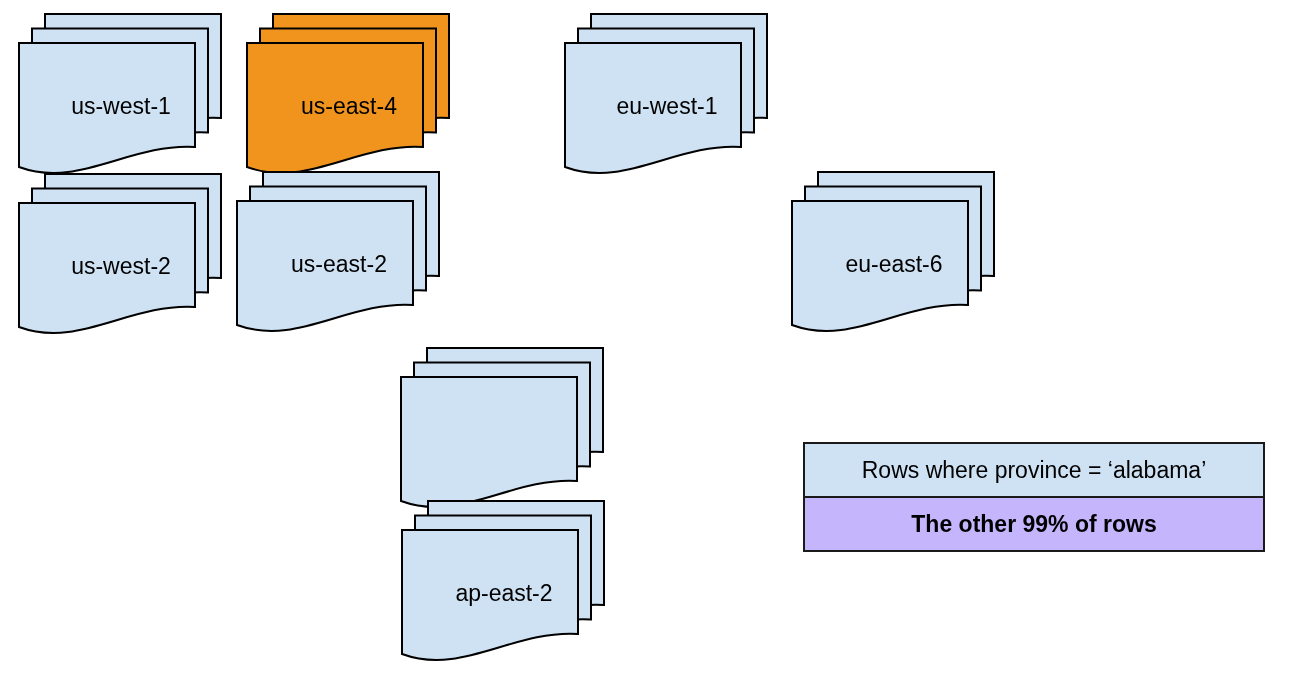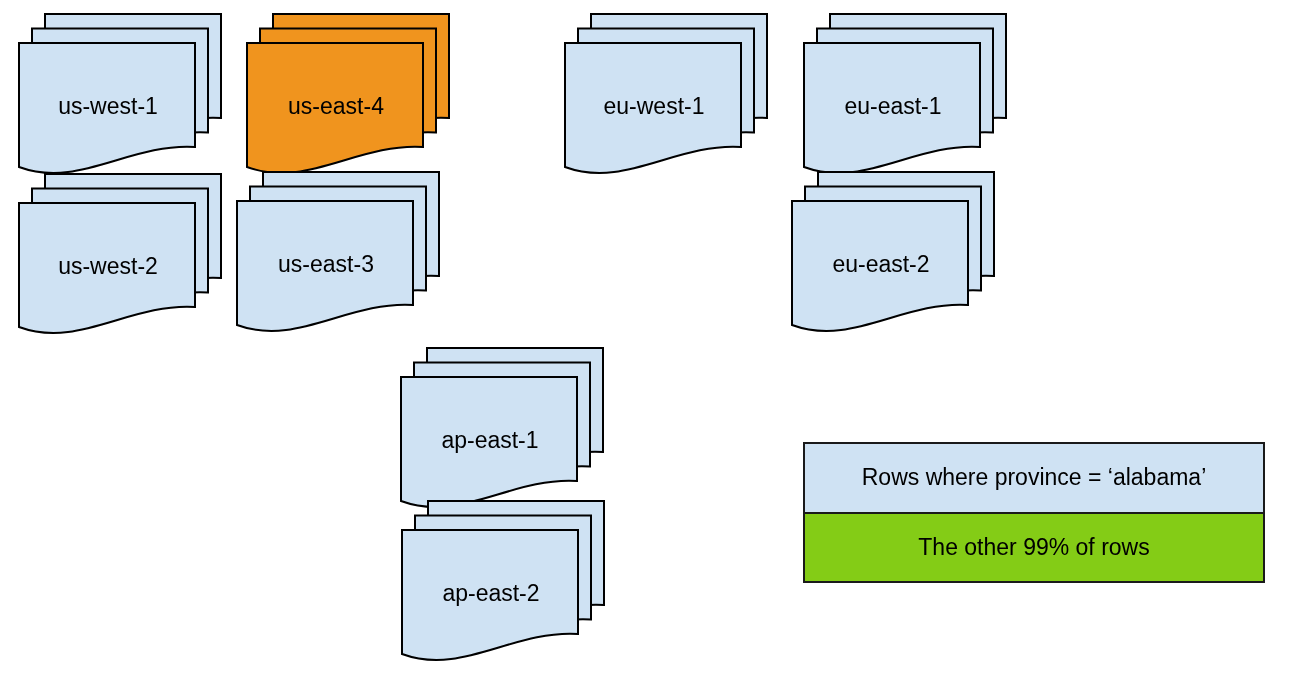--- a/index.html
+++ b/index.html
@@ -36,27 +36,28 @@
     top: 30px;
     width: 178px;
     height: 126px;
     display: flex;
     align-items: center;
     justify-content: center;
     font-size: 23px;
     color: #000000;
     white-space: nowrap;
     pointer-events: none;
+    padding-left: 13px;
   }
   .legend {
     position: absolute;
     left: 803px;
     top: 442px;
     width: 462px;
-    height: 141px;
+    height: 110px;
     border: 2px solid #1a1a1a;
     box-sizing: border-box;
     display: flex;
     flex-direction: column;
   }
   .legend-row {
     flex: 1 1 50%;
     display: flex;
     align-items: center;
     justify-content: center;
@@ -99,77 +100,68 @@
 
   <div class="stack" style="left:564px; top:13px">
     <svg width="205" height="163" viewBox="0 0 205 163">
       <use class="doc-use" href="#docshape" x="27" y="1" fill="#cfe2f3"></use>
       <use class="doc-use" href="#docshape" x="14" y="15.5" fill="#cfe2f3"></use>
       <use class="doc-use" href="#docshape" x="1" y="30" fill="#cfe2f3"></use>
     </svg>
     <div class="stack-label">eu-west-1</div>
   </div>
 
-  <div class="stack" style="left:803px; top:13px">
-    <svg width="205" height="163" viewBox="0 0 205 163">
-      <use class="doc-use" href="#docshape" x="27" y="1" fill="#cfe2f3"></use>
-      <use class="doc-use" href="#docshape" x="14" y="15.5" fill="#cfe2f3"></use>
-      <use class="doc-use" href="#docshape" x="1" y="30" fill="#cfe2f3"></use>
-    </svg>
-    <div class="stack-label">eu-east-1</div>
-  </div>
 
   <div class="stack" style="left:18px; top:173px">
     <svg width="205" height="163" viewBox="0 0 205 163">
       <use class="doc-use" href="#docshape" x="27" y="1" fill="#cfe2f3"></use>
       <use class="doc-use" href="#docshape" x="14" y="15.5" fill="#cfe2f3"></use>
       <use class="doc-use" href="#docshape" x="1" y="30" fill="#cfe2f3"></use>
     </svg>
     <div class="stack-label">us-west-2</div>
   </div>
 
   <div class="stack" style="left:236px; top:171px">
     <svg width="205" height="163" viewBox="0 0 205 163">
       <use class="doc-use" href="#docshape" x="27" y="1" fill="#cfe2f3"></use>
       <use class="doc-use" href="#docshape" x="14" y="15.5" fill="#cfe2f3"></use>
       <use class="doc-use" href="#docshape" x="1" y="30" fill="#cfe2f3"></use>
     </svg>
-    <div class="stack-label">us-east-3</div>
+    <div class="stack-label">us-east-2</div>
   </div>
 
 
   <div class="stack" style="left:791px; top:171px">
     <svg width="205" height="163" viewBox="0 0 205 163">
       <use class="doc-use" href="#docshape" x="27" y="1" fill="#cfe2f3"></use>
       <use class="doc-use" href="#docshape" x="14" y="15.5" fill="#cfe2f3"></use>
       <use class="doc-use" href="#docshape" x="1" y="30" fill="#cfe2f3"></use>
     </svg>
-    <div class="stack-label">eu-east-2</div>
+    <div class="stack-label">eu-east-6</div>
   </div>
 
   <div class="stack" style="left:400px; top:347px">
     <svg width="205" height="163" viewBox="0 0 205 163">
       <use class="doc-use" href="#docshape" x="27" y="1" fill="#cfe2f3"></use>
       <use class="doc-use" href="#docshape" x="14" y="15.5" fill="#cfe2f3"></use>
       <use class="doc-use" href="#docshape" x="1" y="30" fill="#cfe2f3"></use>
     </svg>
-    <div class="stack-label">ap-east-1</div>
   </div>
 
   <div class="stack" style="left:401px; top:500px">
     <svg width="205" height="163" viewBox="0 0 205 163">
       <use class="doc-use" href="#docshape" x="27" y="1" fill="#cfe2f3"></use>
       <use class="doc-use" href="#docshape" x="14" y="15.5" fill="#cfe2f3"></use>
       <use class="doc-use" href="#docshape" x="1" y="30" fill="#cfe2f3"></use>
     </svg>
     <div class="stack-label">ap-east-2</div>
   </div>
 
   <div class="legend">
     <div class="legend-row" style="background-color: rgb(207, 226, 243);">
       <span>Rows where province = ‘alabama’</span>
     </div>
-    <div class="legend-row" style="background-color: #84cc16;">
+    <div class="legend-row" style="background-color: #c4b5fd; font-weight: bold;">
       <span>The other 99% of rows</span>
     </div>
   </div>
 
 </div>
 
 </body></html>

